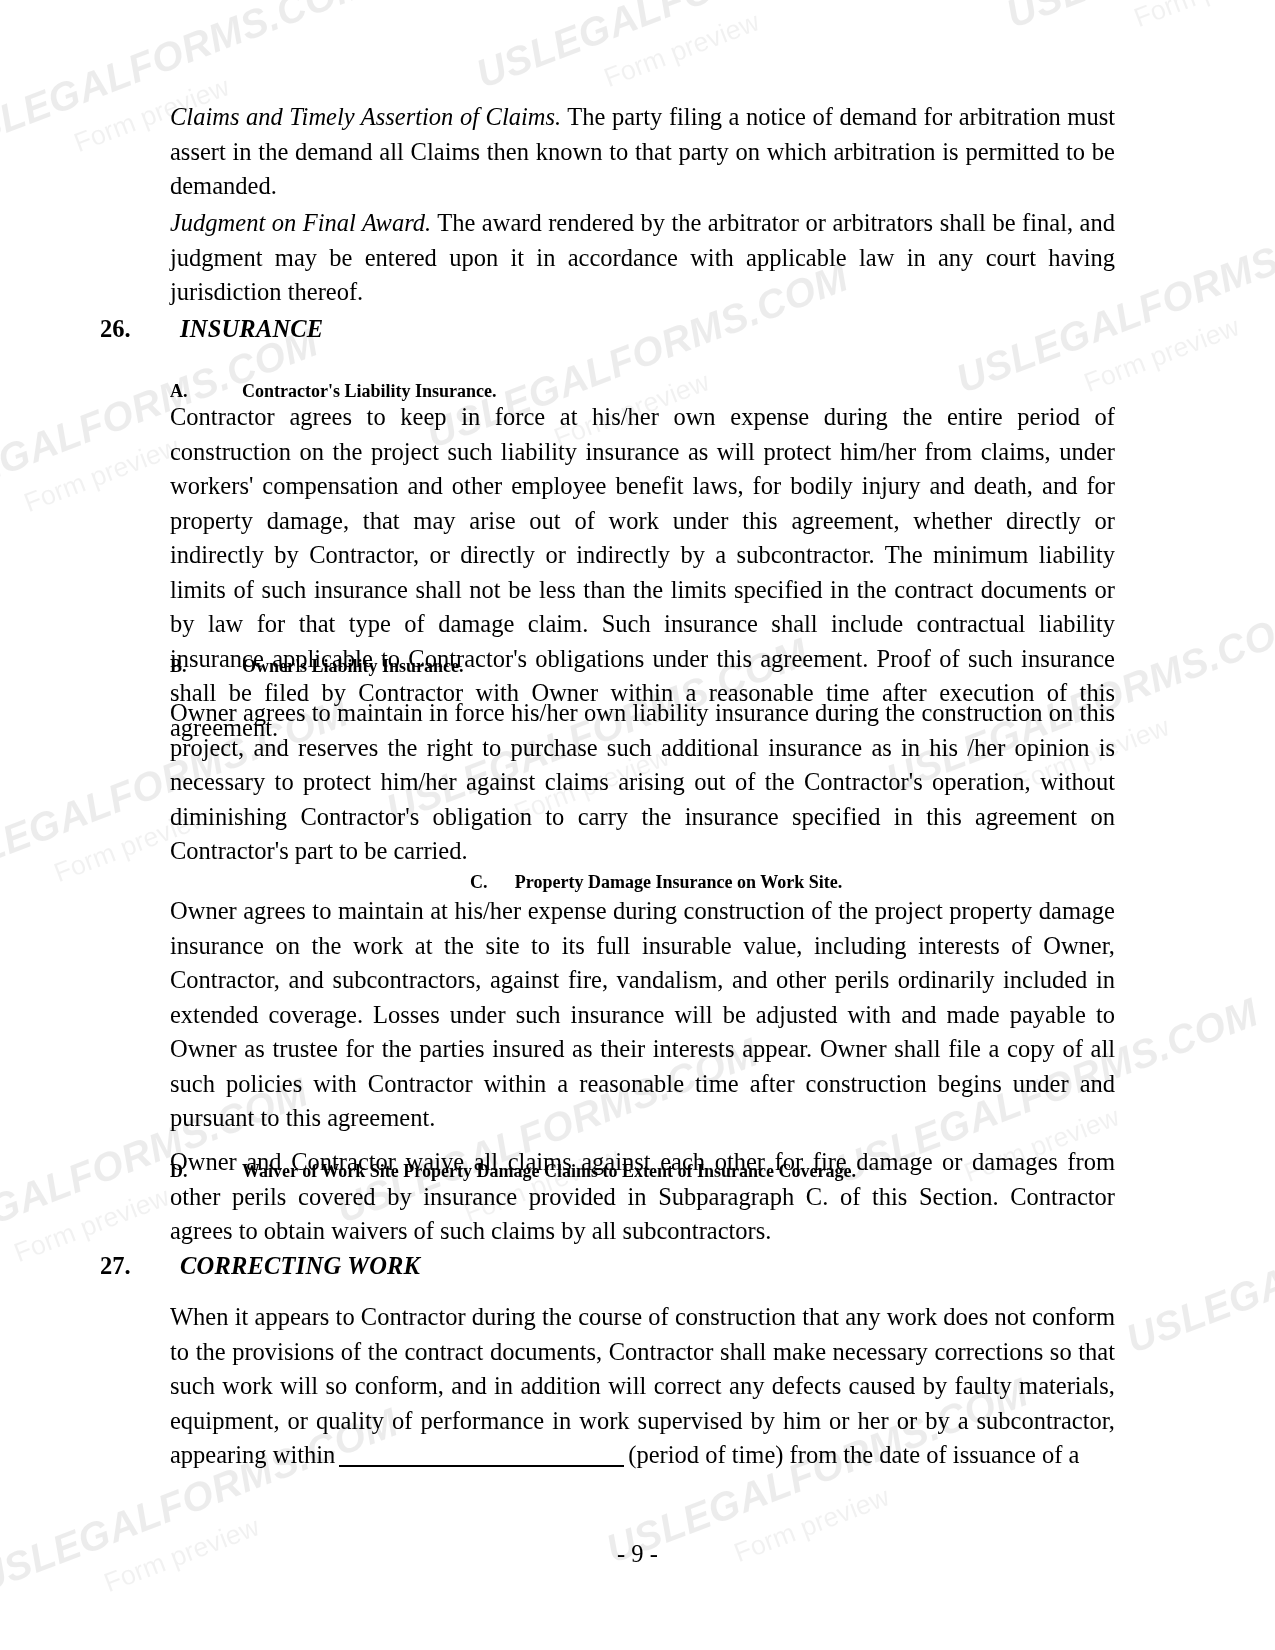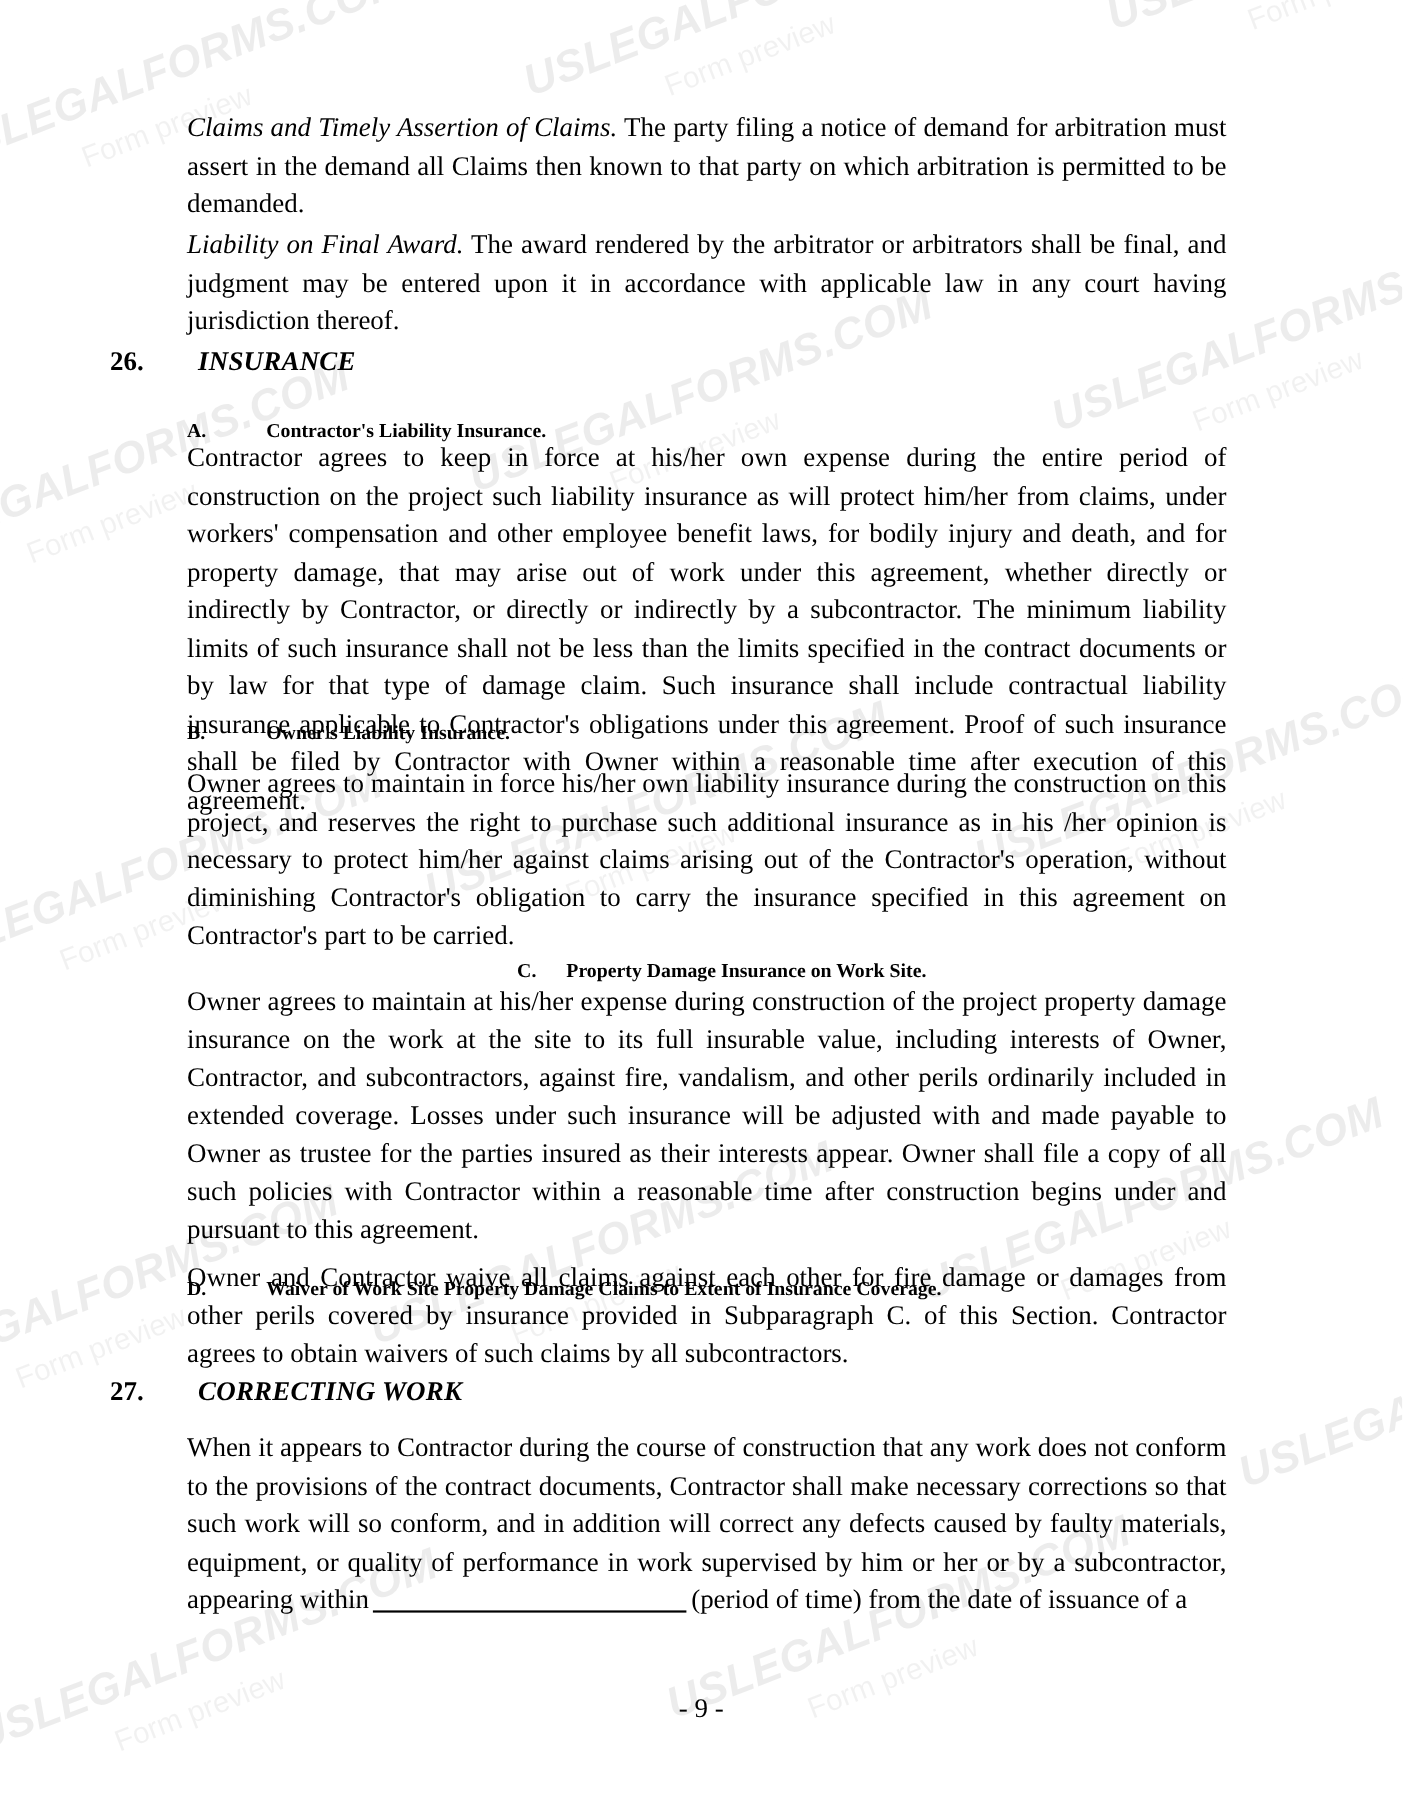--- a/index.html
+++ b/index.html
@@ -178,21 +178,21 @@
     <div class="wm wm-sub" style="left:730px; top:1540px;">Form preview</div>
   </div>
 
   <div class="content">
 
     <div class="body-block" style="top:100px;">
       <p class="para last-left"><span class="ital">Claims and Timely Assertion of Claims.</span><span> The party filing a notice of demand for arbitration must assert in the demand all Claims then known to that party on which arbitration is permitted to be demanded.</span></p>
     </div>
 
     <div class="body-block" style="top:206px;">
-      <p class="para last-left"><span class="ital">Liability on Final Award.</span><span> The award rendered by the arbitrator or arbitrators shall be final, and judgment may be entered upon it in accordance with applicable law in any court having jurisdiction thereof.</span></p>
+      <p class="para last-left"><span class="ital">Judgment on Final Award.</span><span> The award rendered by the arbitrator or arbitrators shall be final, and judgment may be entered upon it in accordance with applicable law in any court having jurisdiction thereof.</span></p>
     </div>
 
     <div class="num-heading" style="top:312px;">
       <span class="num">26.</span>
       <span class="title">INSURANCE</span>
     </div>
 
     <div class="sub-heading" style="top:374px;">
       <span class="letter">A.</span><span>Contractor's Liability Insurance.</span>
     </div>

